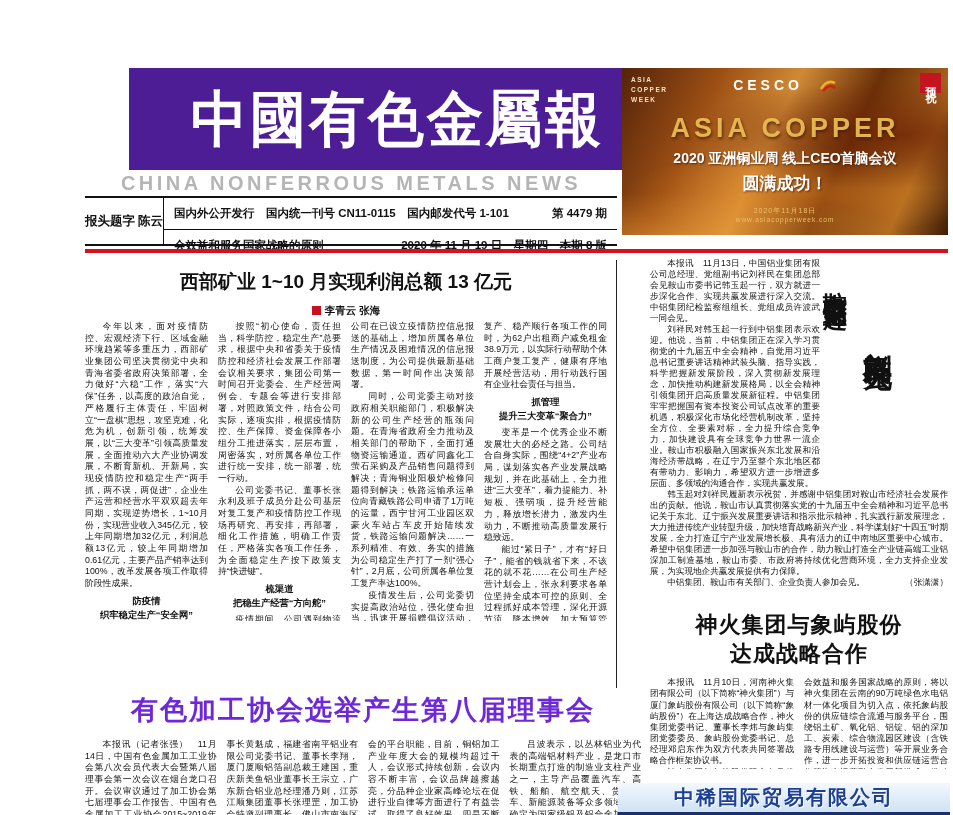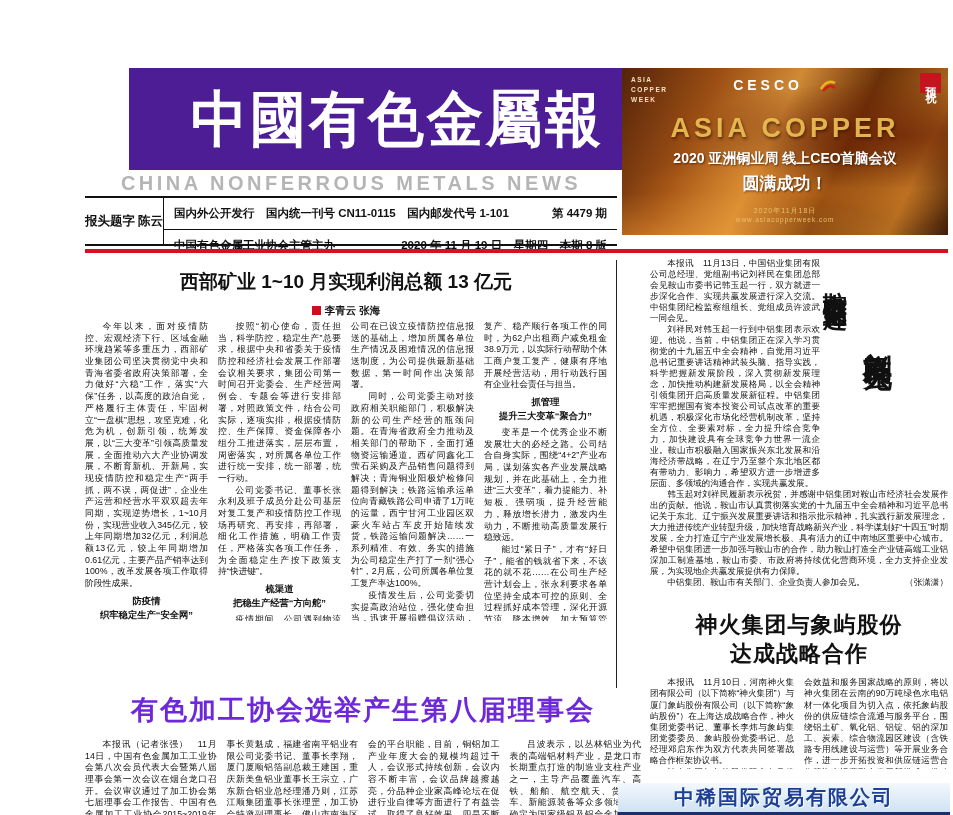--- a/index.html
+++ b/index.html
@@ -94,21 +94,21 @@
     <div class="mast-info-left">
       <div>报头题字</div>
       <div>陈云</div>
     </div>
     <div class="mast-info-right">
       <div class="mast-info-row first">
         <span>国内外公开发行　国内统一刊号 CN11-0115　国内邮发代号 1-101</span>
         <span>第 4479 期</span>
       </div>
       <div class="mast-info-row">
-        <span>中国有色金属工业协会主管主办</span>
+        <span>会效益和服务国家战略的原则</span>
         <span>2020 年 11 月 19 日　星期四　本期 8 版</span>
       </div>
     </div>
   </div>
 
   <div class="ad-copper">
     <div class="ad-acw">ASIA COPPER WEEK</div>
     <div class="ad-cesco">
       <span>CESCO</span>
       <span class="ad-cesco-logo"><svg width="18" height="14" viewBox="0 0 18 14">

